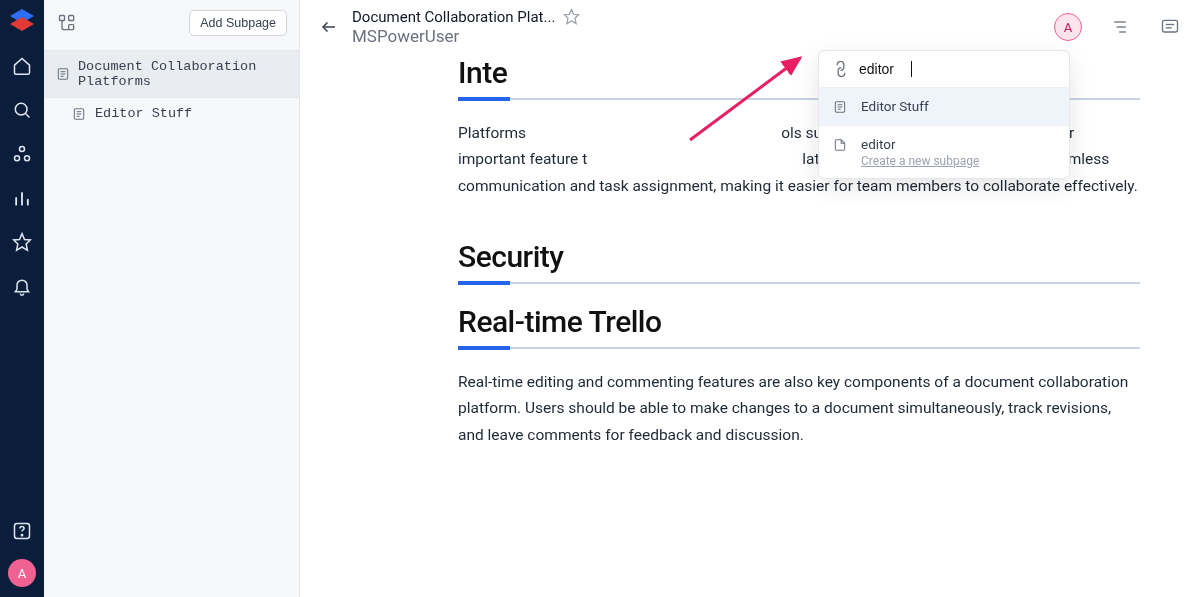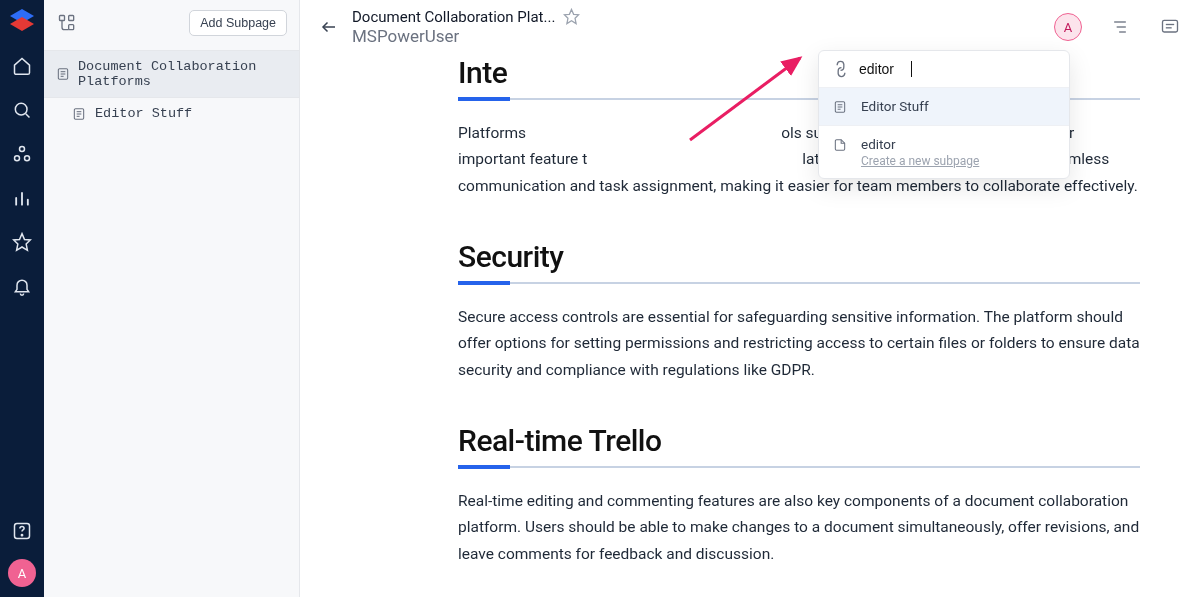--- a/index.html
+++ b/index.html
@@ -193,25 +193,24 @@
         </div>
     </div>
 
     <div class="content">
       <h2 class="section-heading first"><span>Inte</span><span style="visibility:hidden">gration</span></h2>
       <div class="heading-underline"></div>
       <p class="paragraph"><span>Platforms</span><span style="display:inline-block; width:255px;"></span><span>ols such as Asana, Trello, or Jira is another important feature t</span><span style="display:inline-block; width:215px;"></span><span>latform. This integration allows for seamless communication and task assignment, making it easier for team members to collaborate effectively.</span></p>
 
       <h2 class="section-heading">Security</h2>
       <div class="heading-underline"></div>
-      <p class="paragraph">Secure access controls are essential for safeguarding sensitive information. The platform should offer options for setting permissions and restricting access to certain files or folders to ensure data security and compliance with regulations like GDPR.</p>
 
       <h2 class="section-heading">Real-time Trello</h2>
       <div class="heading-underline"></div>
-      <p class="paragraph">Real-time editing and commenting features are also key components of a document collaboration platform. Users should be able to make changes to a document simultaneously, offer revisions, and leave comments for feedback and discussion.</p>
+      <p class="paragraph">Real-time editing and commenting features are also key components of a document collaboration platform. Users should be able to make changes to a document simultaneously, track revisions, and leave comments for feedback and discussion.</p>
 
     </div>
 
     <svg class="arrow-marker" width="150" height="100">
       <defs>
           <marker id="ah" markerWidth="8" markerHeight="8" refX="6" refY="3" orient="auto">
             <path d="M0,0 L7,3 L0,6 Z" fill="#e91e63"></path>
           </marker>
         </defs>
       <line x1="8" y1="92" x2="118" y2="10" stroke="#e91e63" stroke-width="3" marker-end="url(#ah)"></line>

